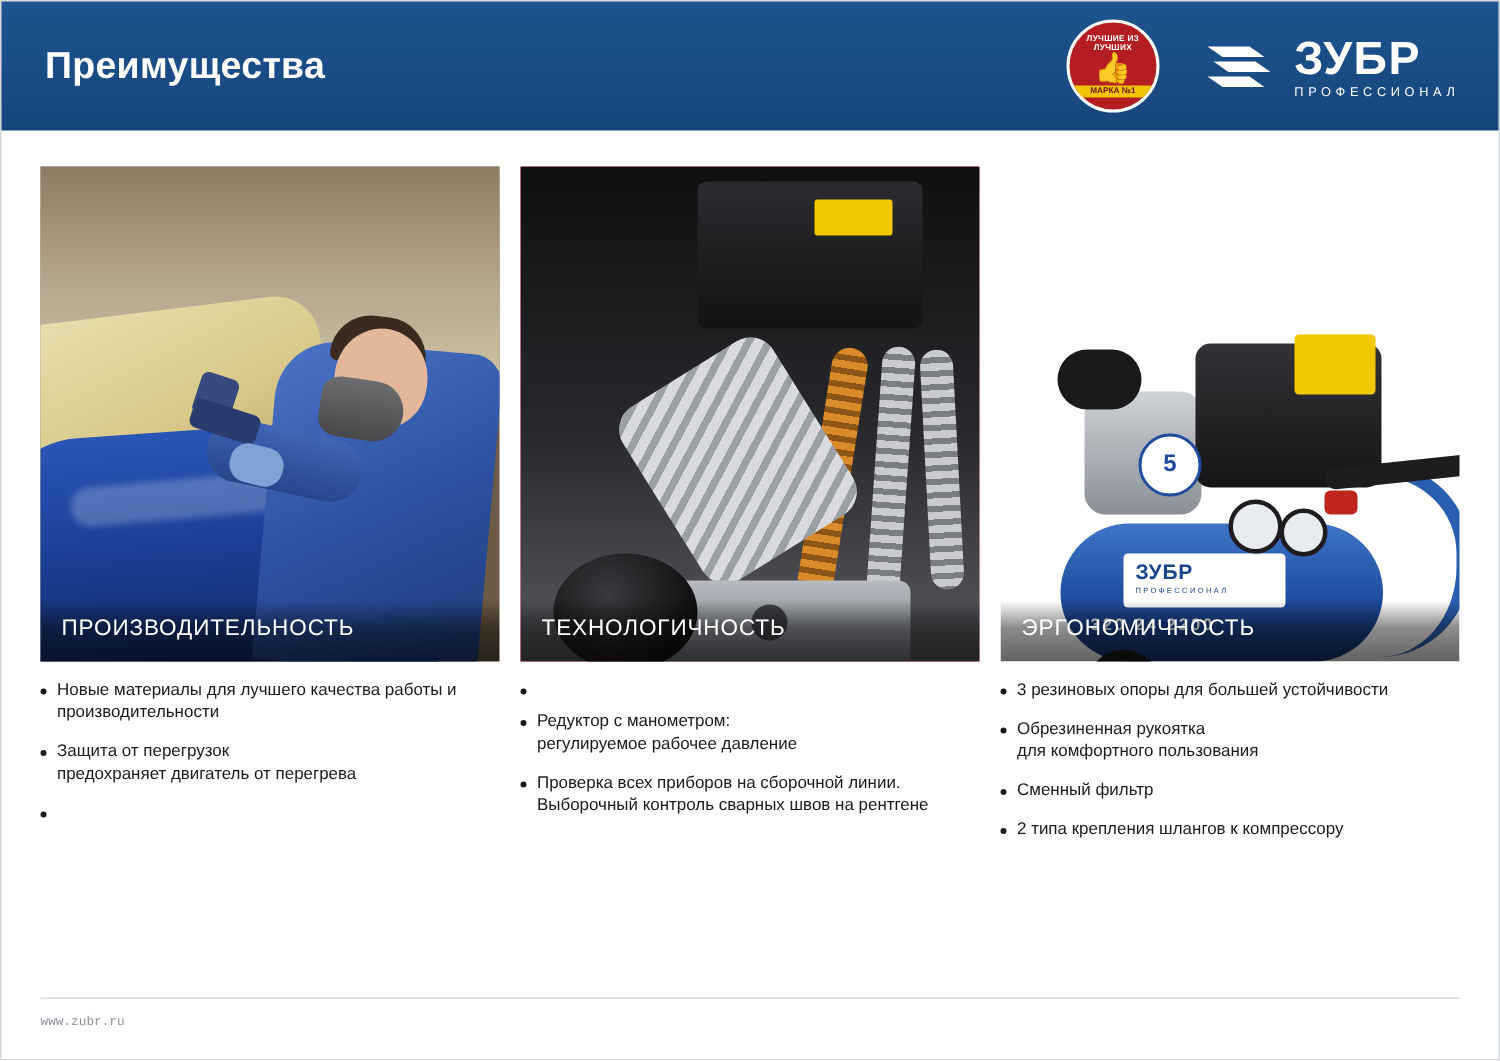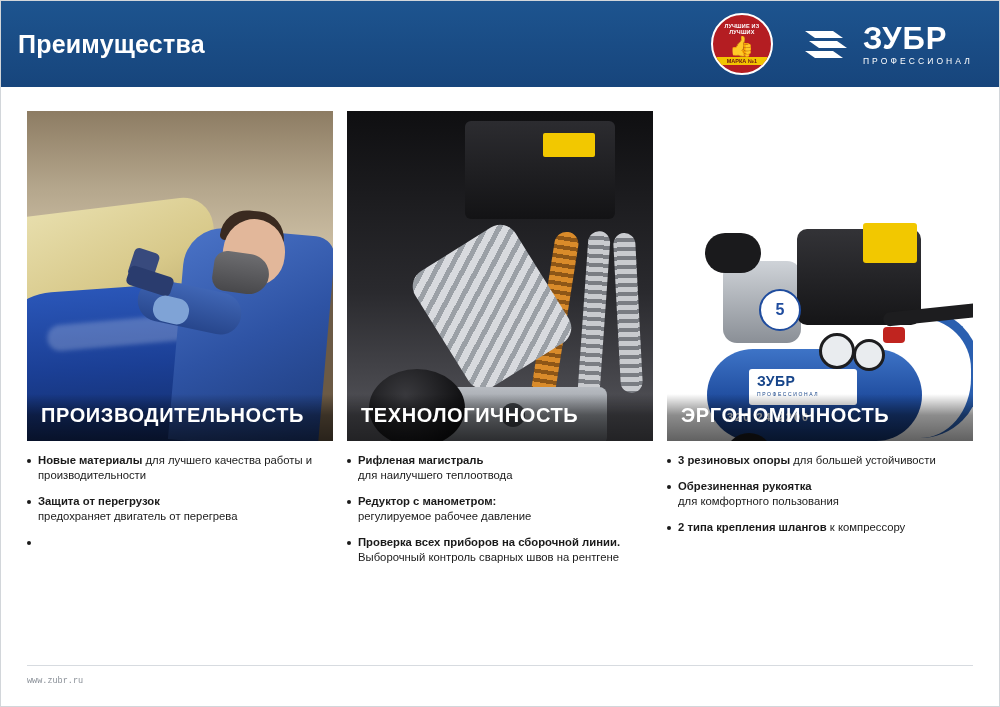--- a/index.html
+++ b/index.html
@@ -32,21 +32,21 @@
     height: 86px;
     background: #1b4f8c;
     background: linear-gradient(180deg, #1d548f 0%, #17457c 100%);
     display: flex;
     align-items: center;
   }
   .header-title {
     color: #ffffff;
     font-size: 25px;
     font-weight: bold;
-    margin-left: 17px;
+    margin-left: 29px;
     letter-spacing: 0.2px;
   }
   .header-right {
     margin-left: auto;
     display: flex;
     align-items: center;
     margin-right: 26px;
   }
   .badge {
     width: 58px;
@@ -123,22 +123,22 @@
     overflow: hidden;
   }
   .photo-caption {
     position: absolute;
     left: 0;
     bottom: 0;
     width: 100%;
     padding: 10px 0 14px 14px;
     box-sizing: border-box;
     color: #ffffff;
-    font-size: 20px;
-    font-weight: bold;
+    font-size: 15px;
+    font-weight: normal;
     letter-spacing: 0.6px;
     background: linear-gradient(180deg, rgba(0,0,0,0) 0%, rgba(0,0,0,0.45) 45%, rgba(0,0,0,0.62) 100%);
   }
 
   
   .ph1 { background: #6b5a45; }
   .ph1 .sky {
     position: absolute; left:0; top:0; width:100%; height:42%;
     background: linear-gradient(180deg,#8d7c63 0%, #b4a68c 55%, #cdbfa4 100%);
   }
@@ -344,21 +344,21 @@
     color: #1a1a1a;
   }
   .dot {
     flex: none;
     width: 4px;
     height: 4px;
     background: #1a1a1a;
     border-radius: 50%;
     margin: 6px 7px 0 0;
   }
-  .btext b { font-weight: bold; }
+  .btext b { font-weight: normal; }
 
   
   .footer-rule {
     position: absolute;
     left: 26px;
     right: 26px;
     bottom: 40px;
     height: 1px;
     background: #d7dbe0;
   }
@@ -474,40 +474,43 @@
         <span class="btext"><b>Защита от перегрузок</b><br><span>предохраняет двигатель от перегрева</span></span>
       </div>
       <div class="bullet">
         <span class="dot"></span>
       </div>
     </div>
 
     <div class="list-col">
       <div class="bullet">
         <span class="dot"></span>
-        <span class="btext"><b>Рифленая магистраль</b><br><span>для наилучшего теплоотвода</span></span>
       </div>
       <div class="bullet">
         <span class="dot"></span>
         <span class="btext"><b>Редуктор с манометром:</b><br><span>регулируемое рабочее давление</span></span>
       </div>
       <div class="bullet">
         <span class="dot"></span>
         <span class="btext"><b>Проверка всех приборов на сборочной линии.</b><br><span>Выборочный контроль сварных швов на рентгене</span></span>
       </div>
     </div>
 
     <div class="list-col">
       <div class="bullet">
         <span class="dot"></span>
         <span class="btext"><b>3 резиновых опоры</b><span> для большей устойчивости</span></span>
       </div>
       <div class="bullet">
         <span class="dot"></span>
         <span class="btext"><b>Обрезиненная рукоятка</b><br><span>для комфортного пользования</span></span>
+      </div>
+      <div class="bullet">
+        <span class="dot"></span>
+        <span class="btext"><b>Сменный фильтр</b></span>
       </div>
       <div class="bullet">
         <span class="dot"></span>
         <span class="btext"><b>2 типа крепления шлангов</b><span> к компрессору</span></span>
       </div>
     </div>
 
   </div>
 
   <div class="footer-rule"></div>

